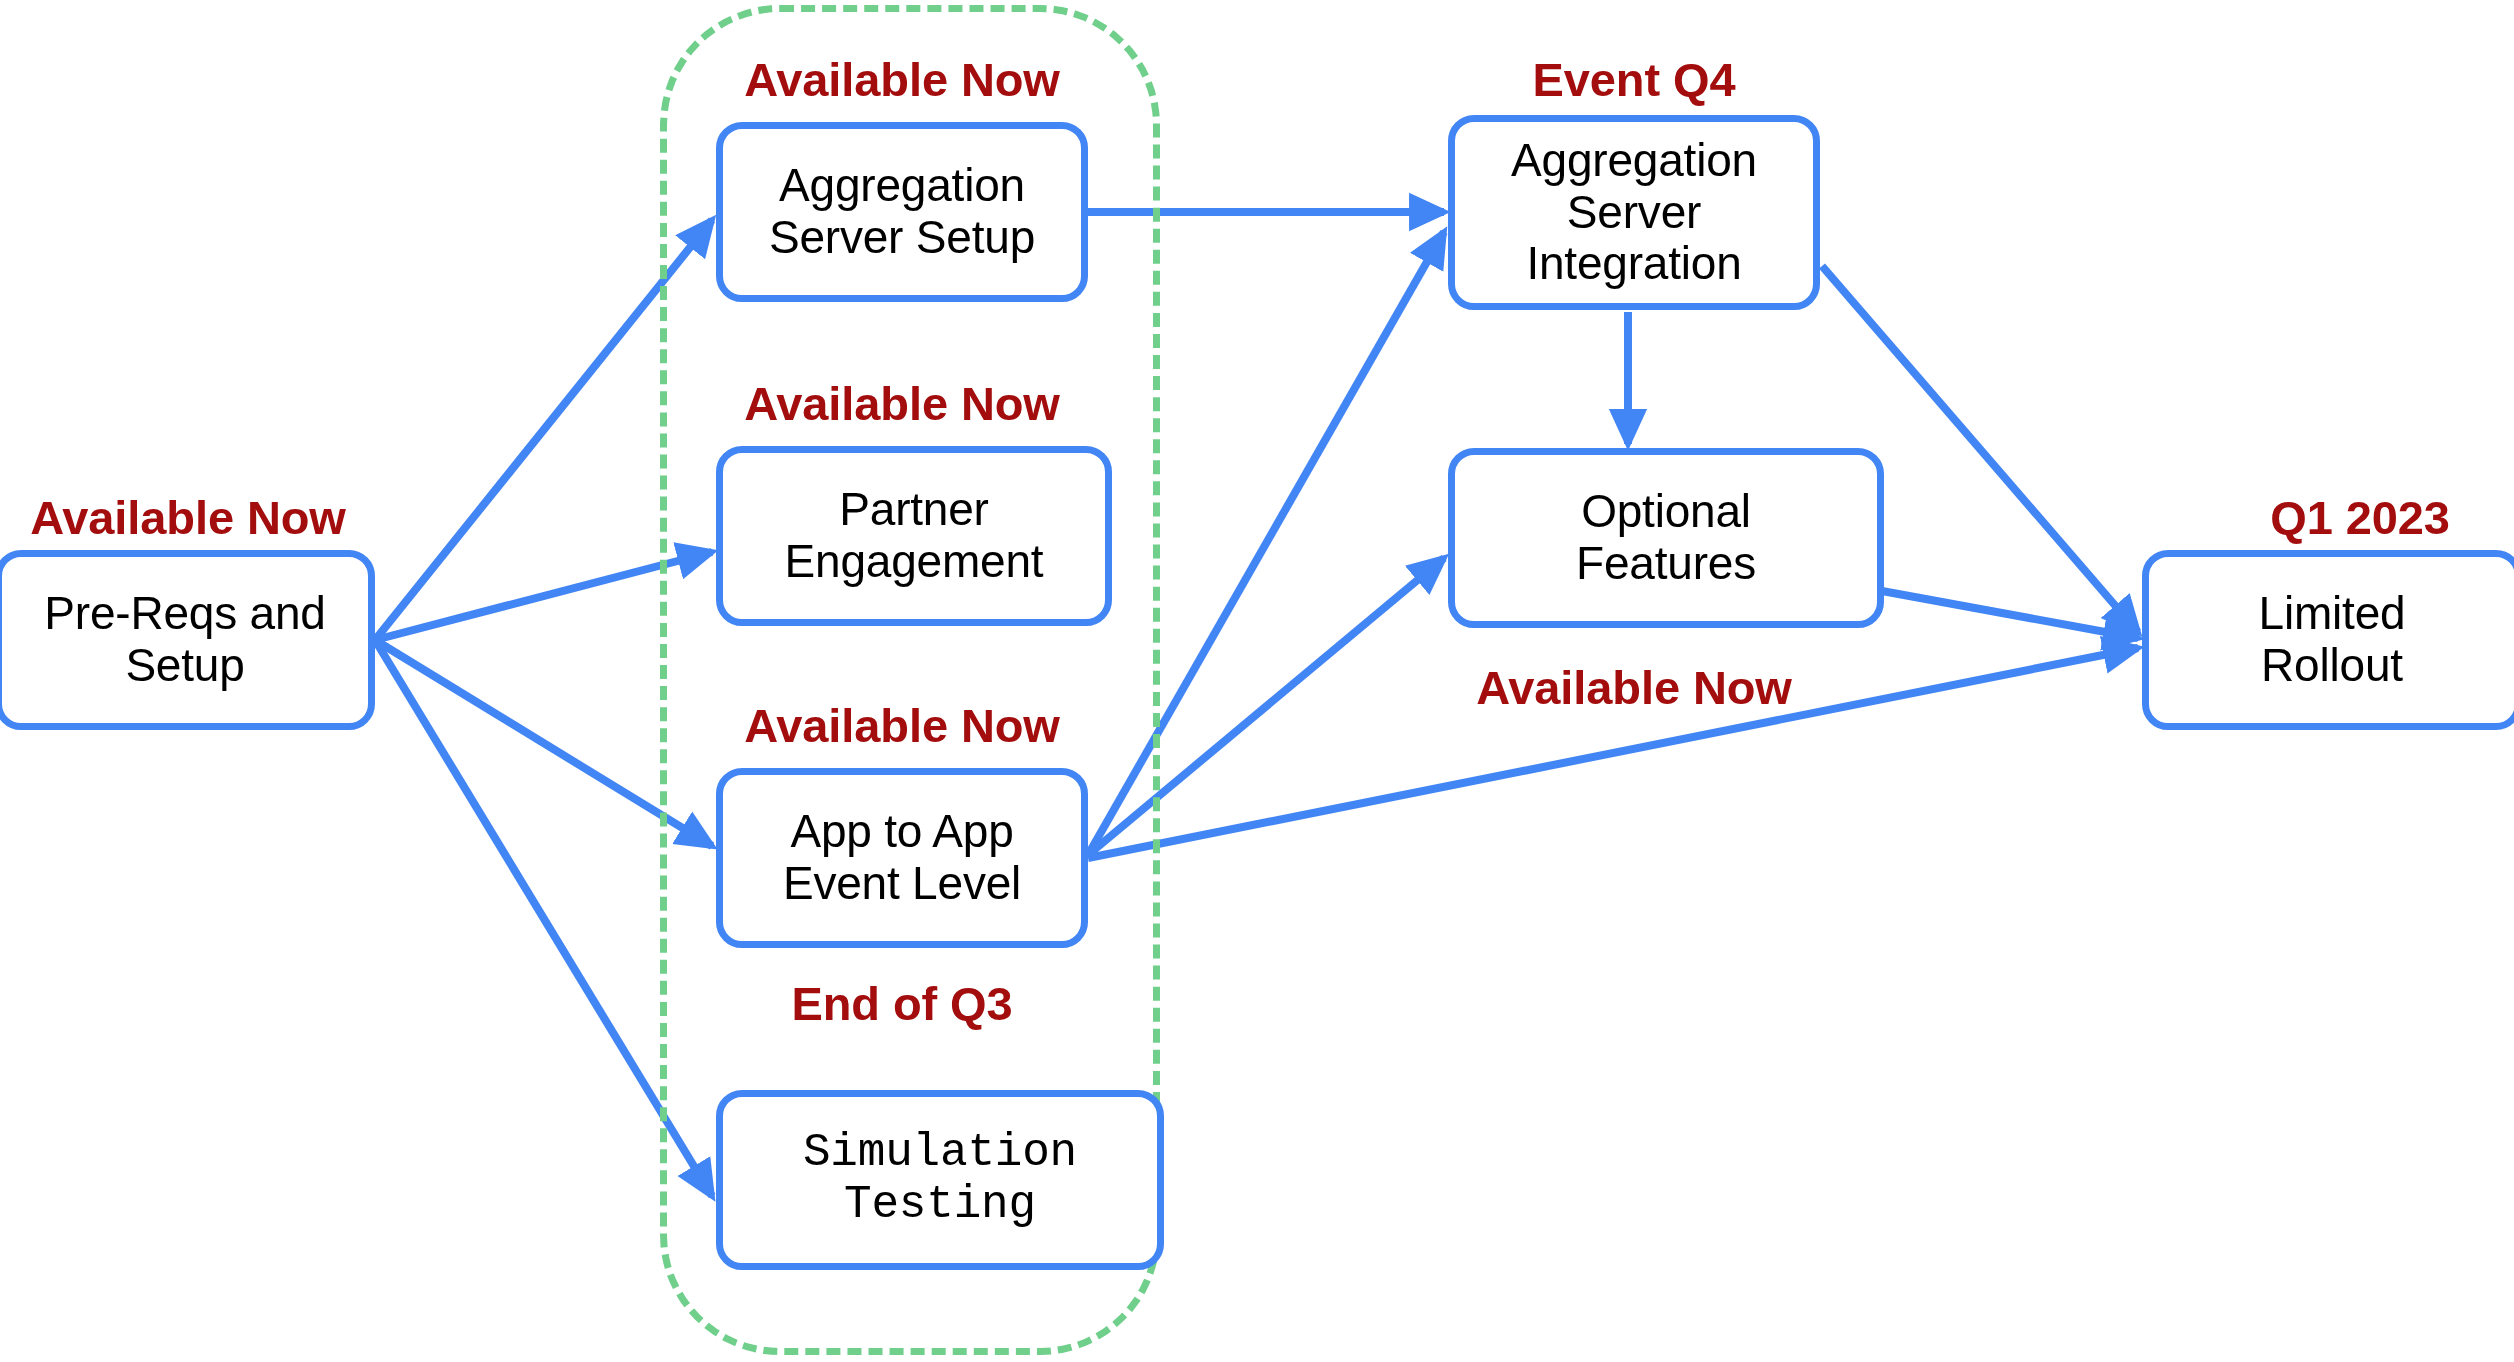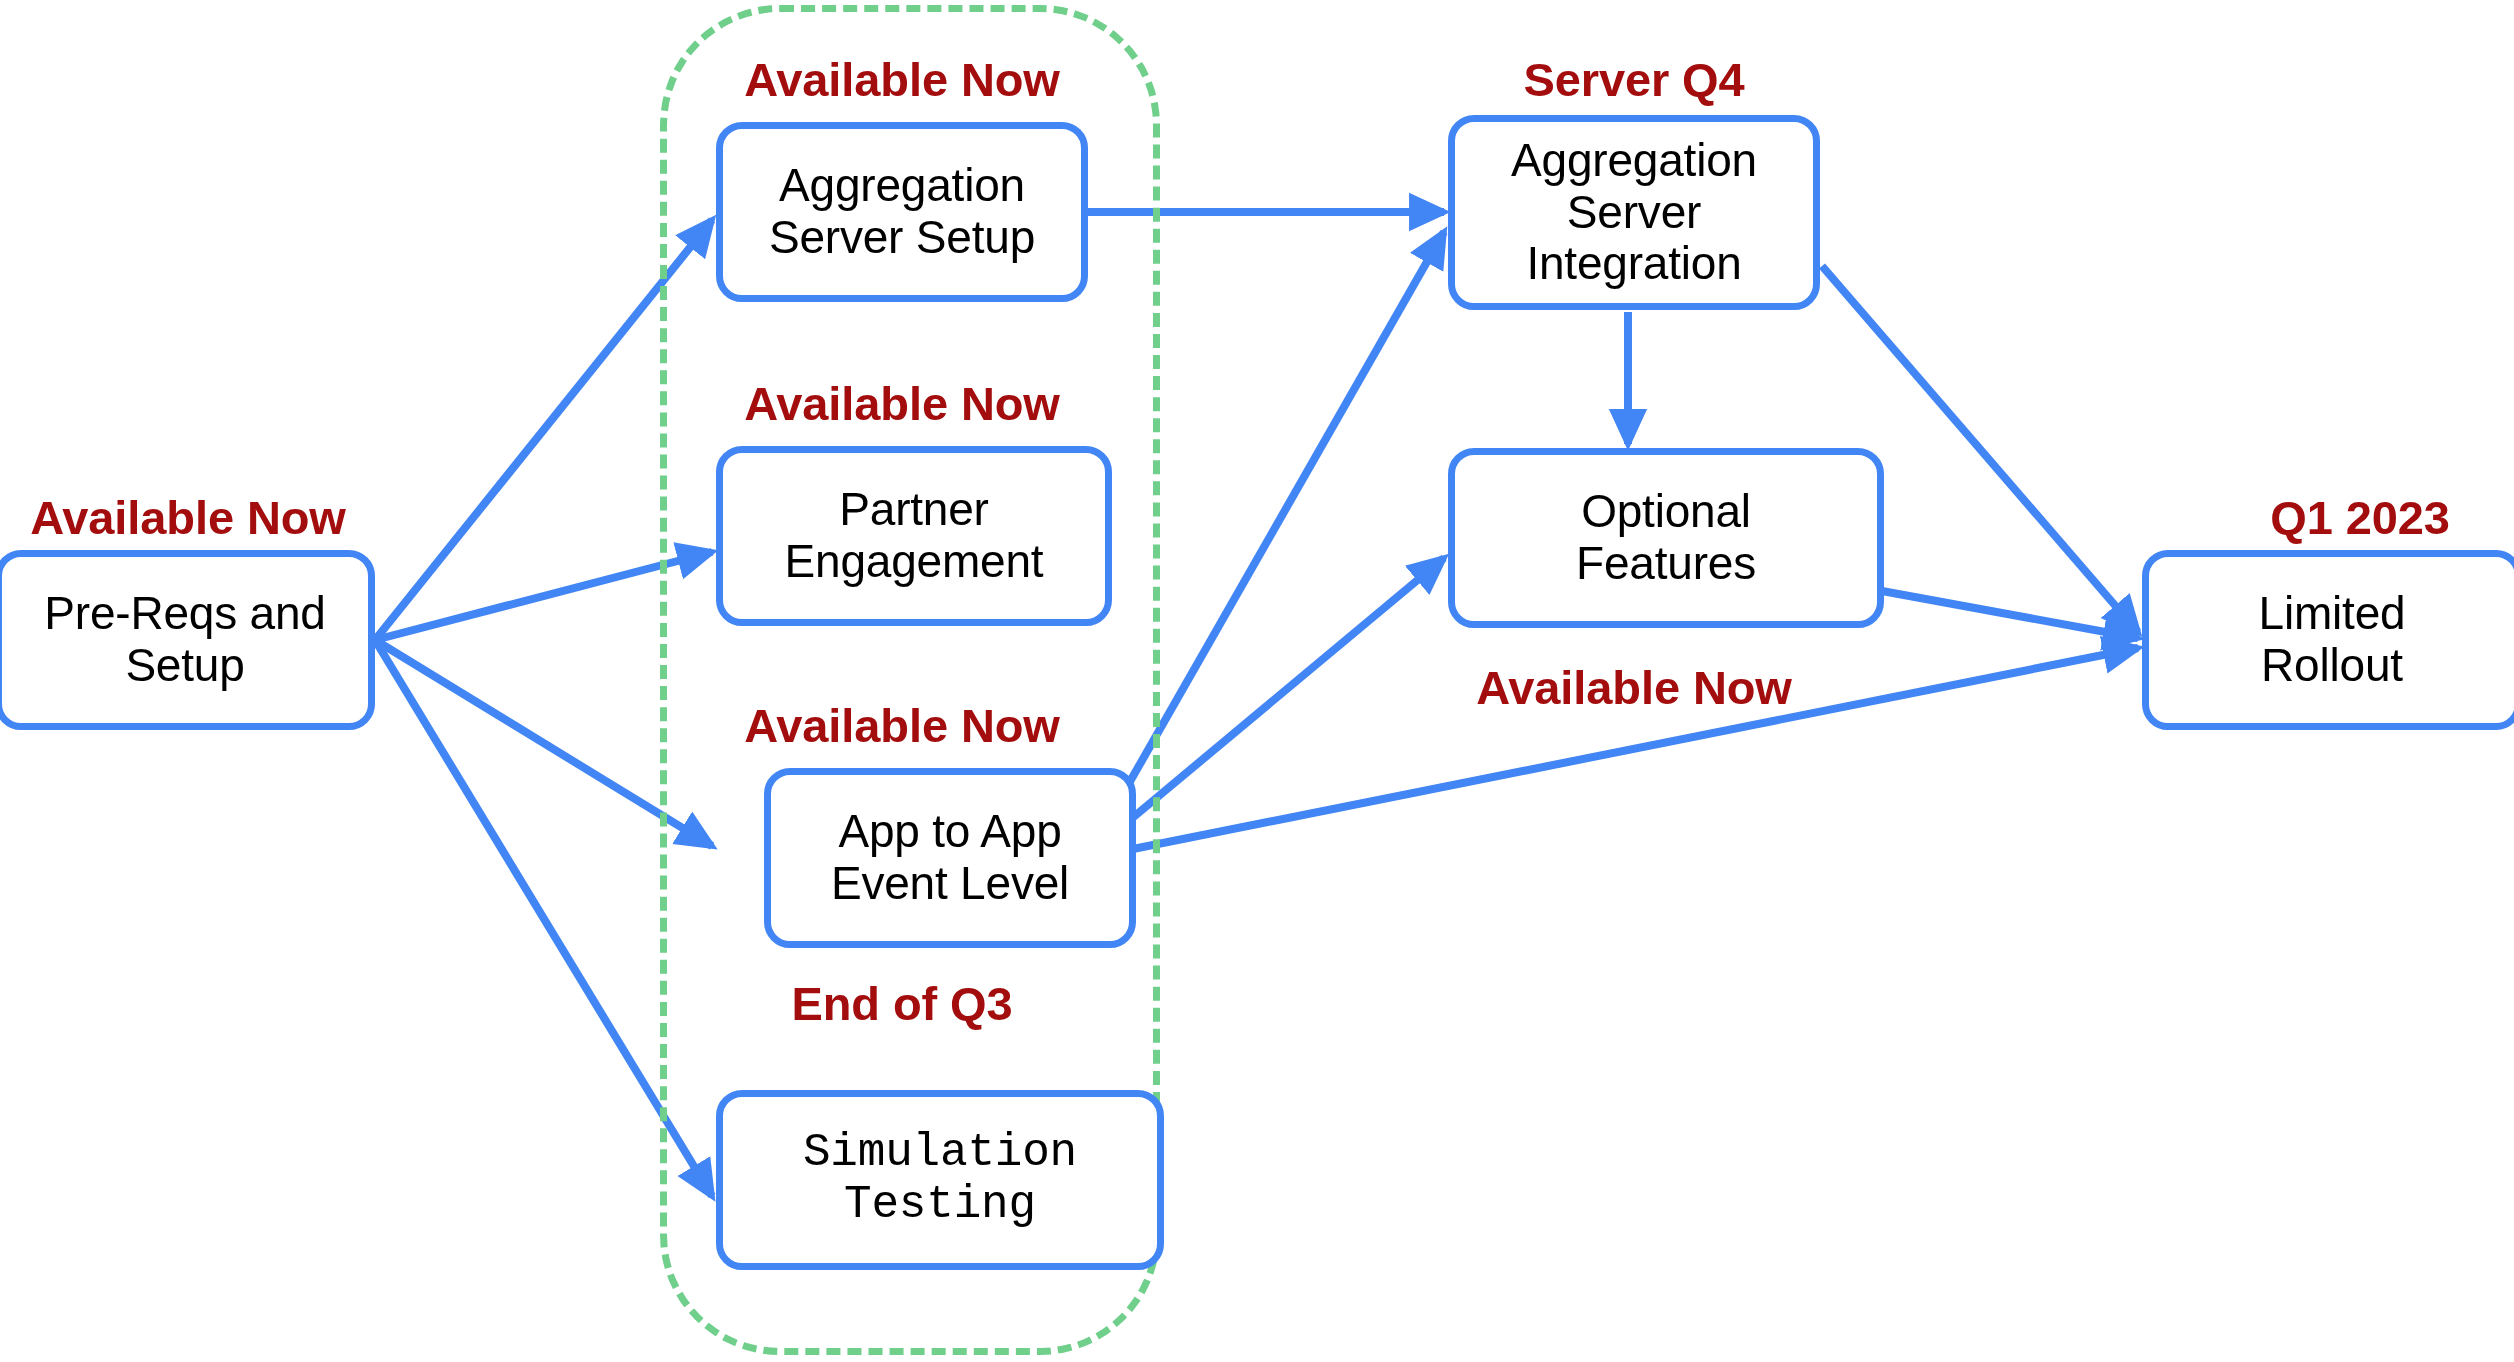--- a/index.html
+++ b/index.html
@@ -89,34 +89,34 @@
     </g>
   </svg>
 
   <div class="group-box" style="left: 660px; top: 5px; width: 500px; height: 1350px;"></div>
 
   <div class="status-label" style="left:188px; top:490px;">Available Now</div>
   <div class="status-label" style="left:902px; top:52px;">Available Now</div>
   <div class="status-label" style="left:902px; top:376px;">Available Now</div>
   <div class="status-label" style="left:902px; top:698px;">Available Now</div>
   <div class="status-label" style="left:902px; top:976px;">End of Q3</div>
-  <div class="status-label" style="left:1634px; top:52px;">Server Q4</div>
+  <div class="status-label" style="left:1634px; top:52px;">Event Q4</div>
   <div class="status-label" style="left:1634px; top:660px;">Available Now</div>
   <div class="status-label" style="left:2332px; top:490px;margin-left:28px;">Q1 2023</div>
 
   <div class="node" style="left:-5px; top:550px; width:380px; height:180px;">Pre-Reqs and
 Setup</div>
 
   <div class="node" style="left:716px; top:122px; width:372px; height:180px;">Aggregation
 Server Setup</div>
 
   <div class="node" style="left:716px; top:446px; width:396px; height:180px;">Partner
 Engagement</div>
 
-  <div class="node" style="left:716px; top:768px; width:372px; height:180px;margin-left:48px;">App to App
+  <div class="node" style="left:716px; top:768px; width:372px; height:180px;">App to App
 Event Level</div>
 
   <div class="node" style="left:716px; top:1090px; width:448px; height:180px;font-family:Liberation Mono, monospace;">Simulation
 Testing</div>
 
   <div class="node" style="left:1448px; top:115px; width:372px; height:195px;">Aggregation
 Server
 Integration</div>
 
   <div class="node" style="left:1448px; top:448px; width:436px; height:180px;">Optional

